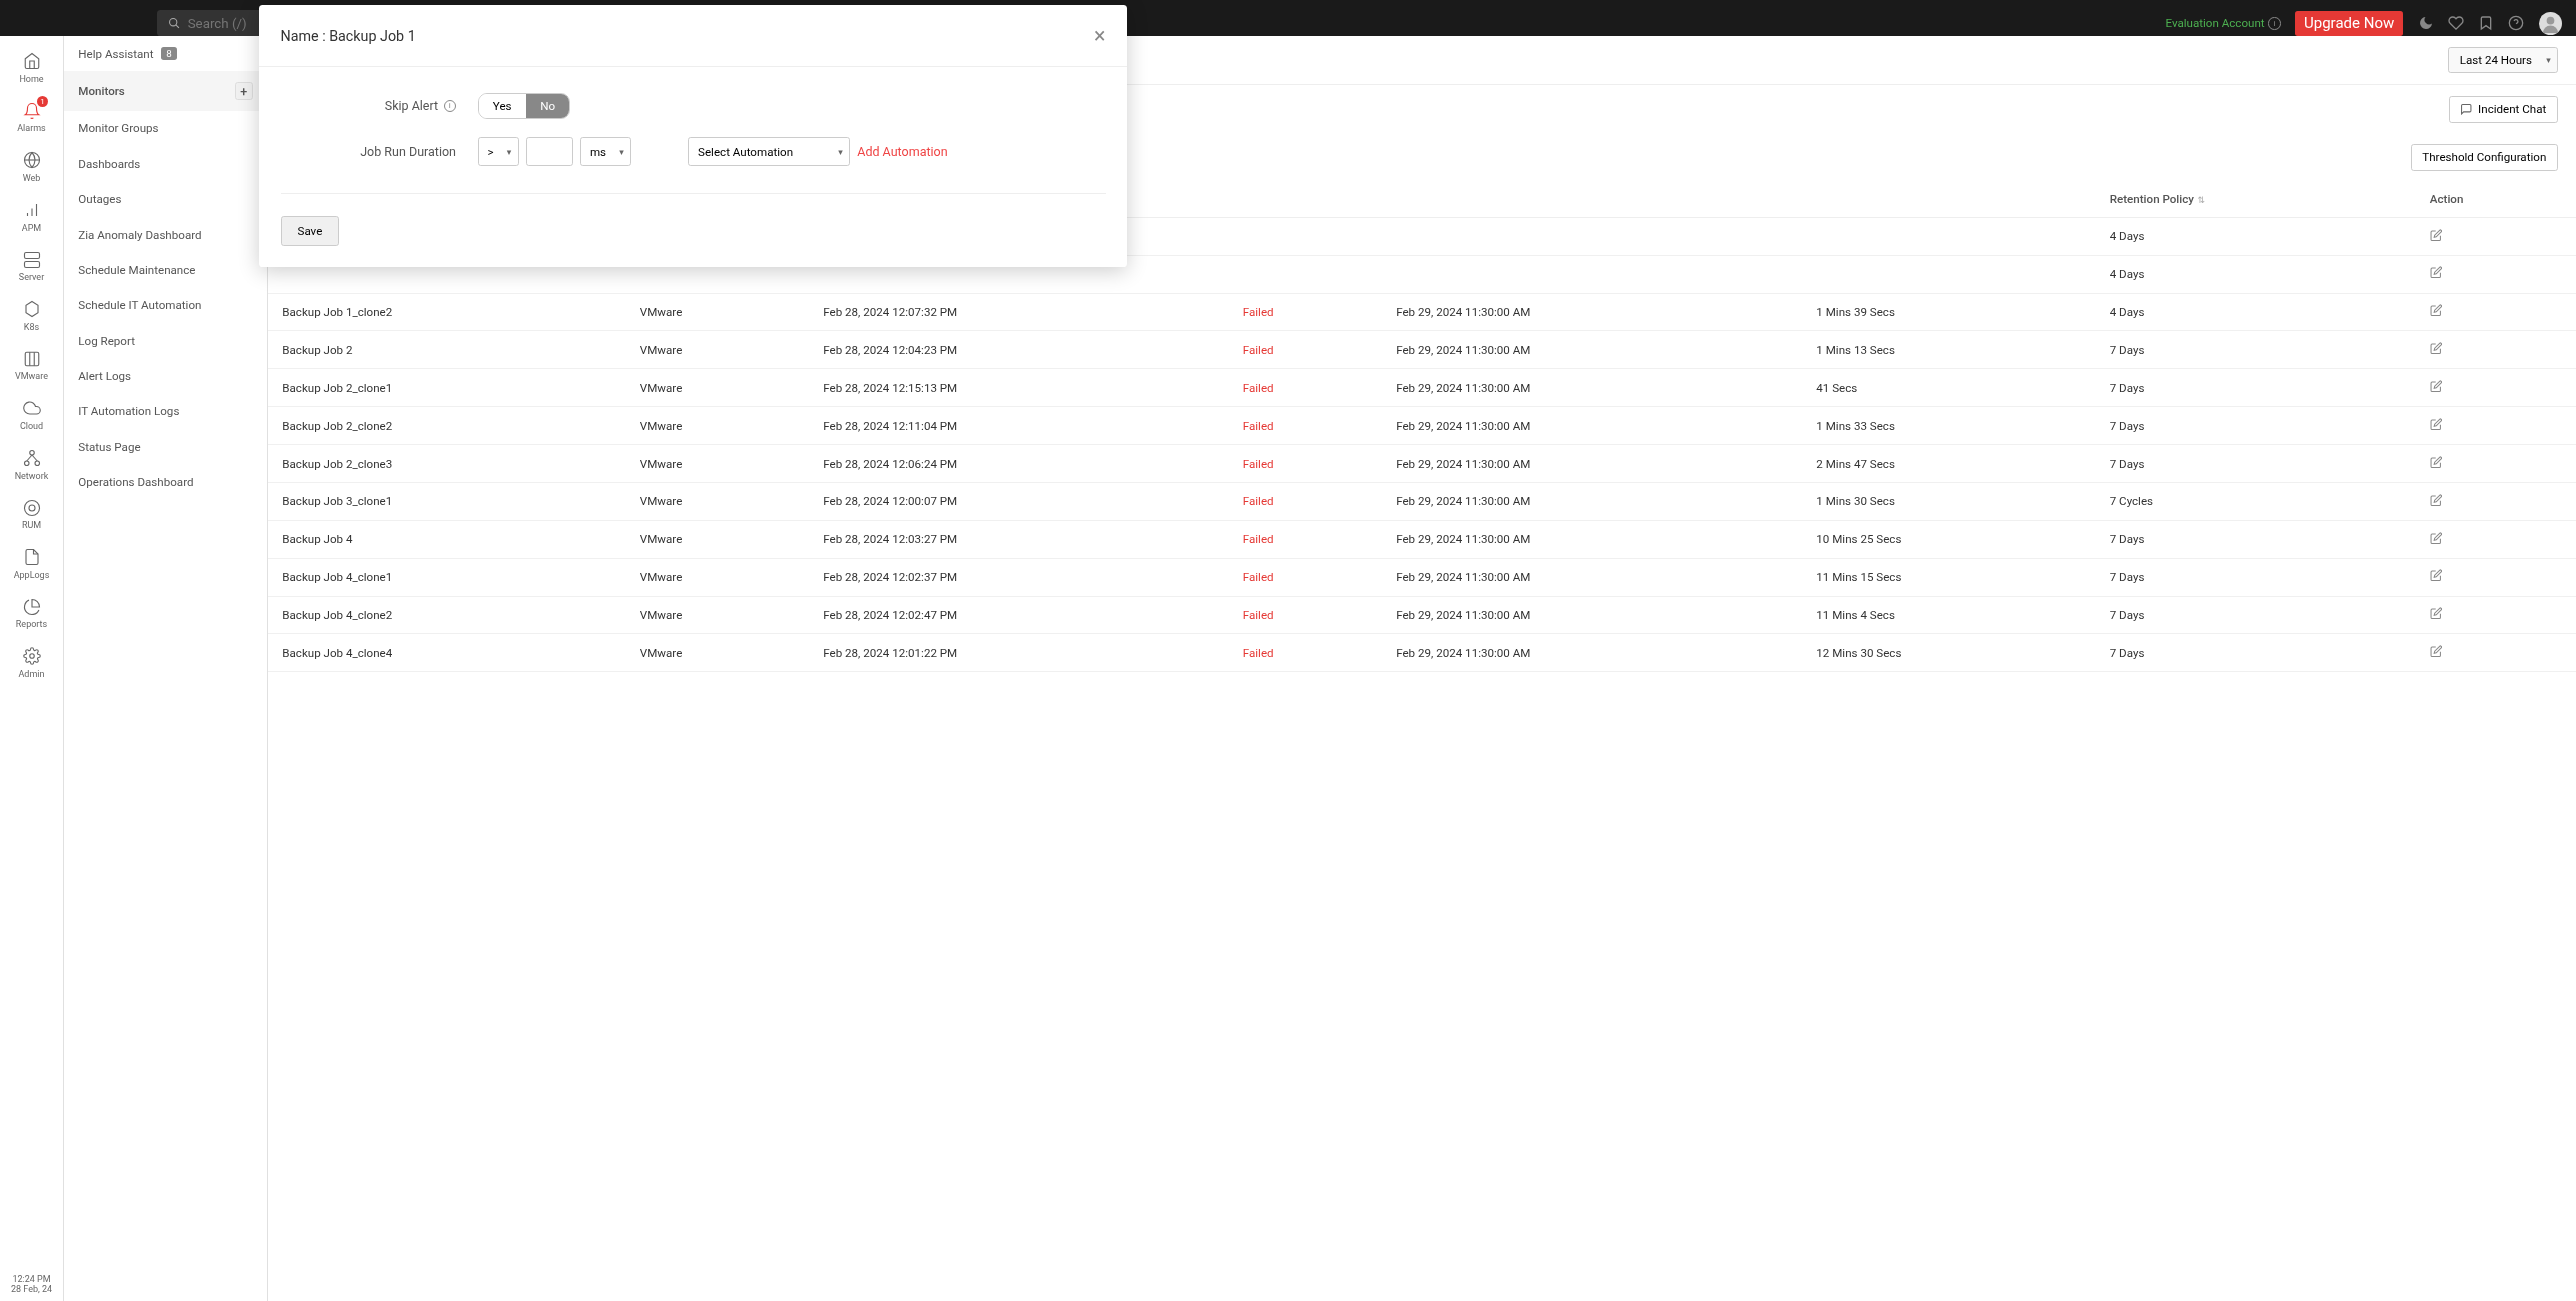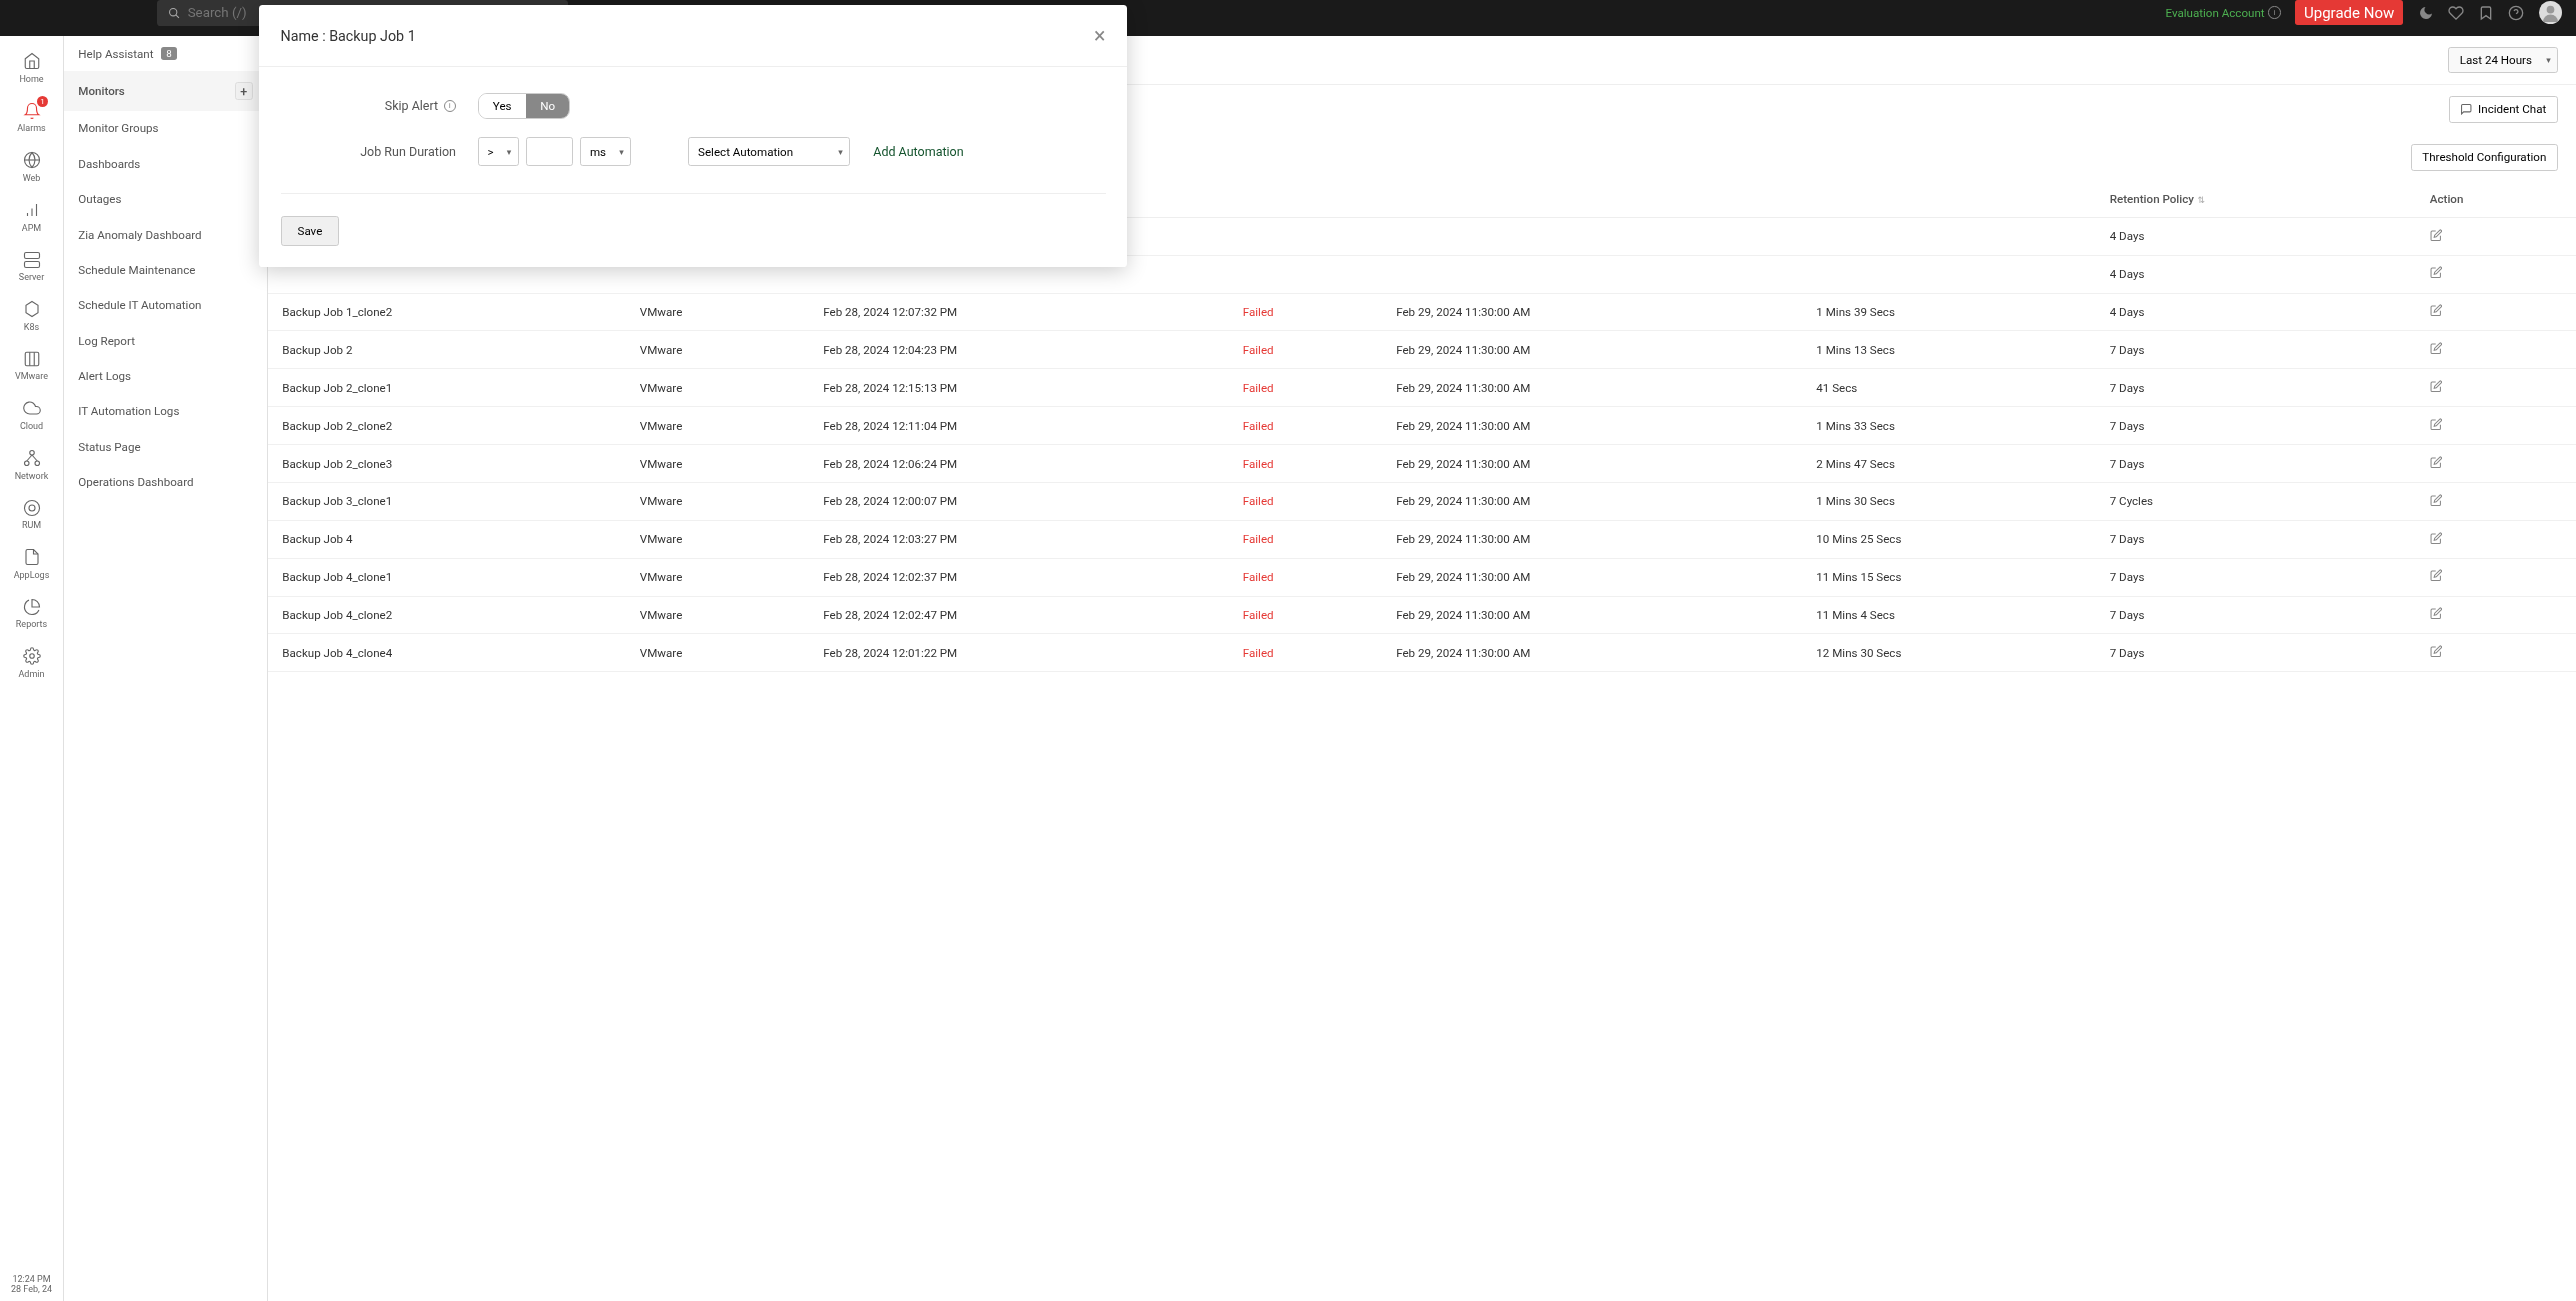--- a/index.html
+++ b/index.html
@@ -1,18 +1,18 @@
 <!DOCTYPE html>
 <html style="font-size:14.3px"><head>
   <meta charset="utf-8">
   <style>
     * { margin: 0; padding: 0; box-sizing: border-box; font-family: -apple-system, BlinkMacSystemFont, "Segoe UI", Roboto, sans-serif; }
     body { background: #f5f5f5; overflow: hidden; height: 100vh; }
     
-    .topbar { height: 36px; background: #1a1a1a; display: flex; align-items: flex-start; padding: 0 14.3px; position: relative; }
+    .topbar { height: 36px; background: #1a1a1a; display: flex; align-items: flex-end; padding: 0 14.3px; position: relative; }
     .search-box { background: #333; border-radius: 3.6px; padding: 5.4px 10.7px; display: flex; align-items: center; gap: 7.2px; margin-left: 143px; width: 411px; }
     .search-box input { background: transparent; border: none; color: #aaa; outline: none; flex: 1; }
     .topbar-right { position: absolute; right: 14.3px; display: flex; align-items: center; gap: 14.3px; }
     .eval-text { color: #4caf50; font-size: 11.6px; display: flex; align-items: center; gap: 3.6px; }
     .upgrade-btn { background: #e53935; color: #fff; padding: 3.6px 9px; border-radius: 2.7px; font-size: 15px; border: none; }
     .top-icon { color: #888; cursor: pointer; }
     
     .layout { display: flex; height: calc(100vh - 36px); }
     
     .iconbar { width: 64px; background: #fff; border-right: 0.9px solid #e0e0e0; display: flex; flex-direction: column; align-items: center; padding-top: 7.2px; }
@@ -50,21 +50,21 @@
     .form-row { display: flex; align-items: center; margin: 18px 0; }
     .form-label { width: 197px; text-align: right; padding-right: 21.5px; font-size: 12.5px; color: #555; display: flex; align-items: center; justify-content: flex-end; gap: 5.4px; }
     .toggle-group { display: flex; border: 0.9px solid #ccc; border-radius: 9px; overflow: hidden; }
     .toggle-btn { padding: 5.4px 14.3px; font-size: 11.6px; background: #fff; border: none; cursor: pointer; }
     .toggle-btn.active { background: #888; color: #fff; }
     .duration-controls { display: flex; gap: 7.2px; align-items: center; }
     .select-ctrl { border: 0.9px solid #ccc; padding: 6.3px 23px 6.3px 9px; border-radius: 2.7px; font-size: 11.6px; background: #fff; position: relative; appearance: none; }
     .select-wrap { position: relative; }
     .select-wrap::after { content: '▾'; position: absolute; right: 7.2px; top: 50%; transform: translateY(-50%); pointer-events: none; color: #666; font-size: 9px; }
     .num-input { border: 0.9px solid #ccc; padding: 6.3px 9px; border-radius: 2.7px; width: 47px; font-size: 11.6px; }
-    .add-link { color: #14532d; font-size: 12.5px; cursor: pointer; margin-left: 16px; }
+    .add-link { color: #ef4444; font-size: 12.5px; cursor: pointer; }
     .save-btn { background: #f0f0f0; border: 0.9px solid #ccc; padding: 7.2px 16px; border-radius: 2.7px; font-size: 11.6px; cursor: pointer; margin-top: 18px; }
     .info-circle { width: 12.5px; height: 12.5px; border: 0.9px solid #888; border-radius: 50%; display: inline-flex; align-items: center; justify-content: center; font-size: 8px; color: #888; }
     
     .icon-svg { display: block; }
   </style>
 </head>
 <body>
 
 <div class="topbar">
   <div class="search-box">

